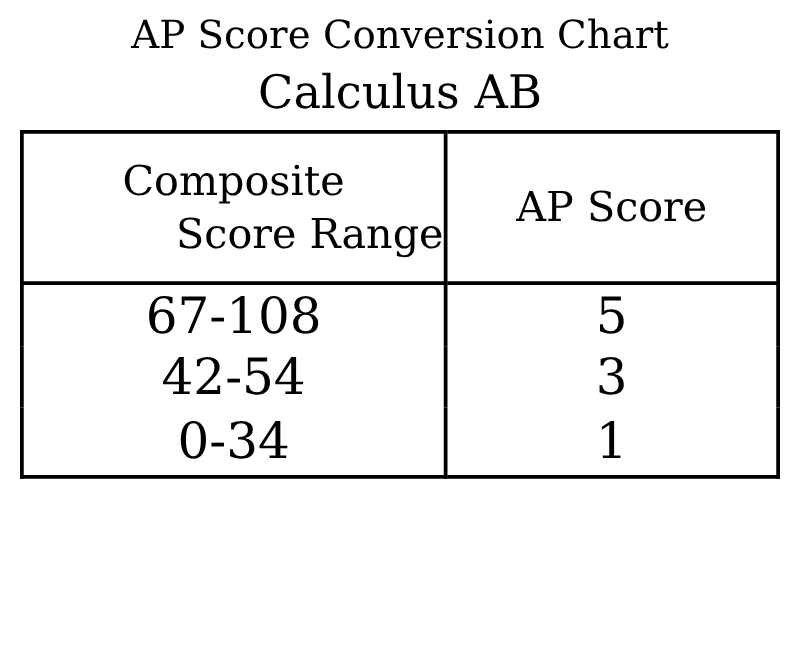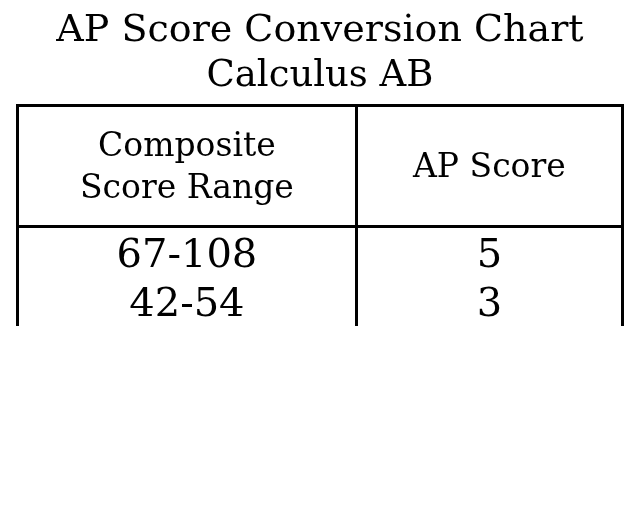--- a/index.html
+++ b/index.html
@@ -18,21 +18,21 @@
     width: 640px;
     height: 522px;
     position: relative;
     box-sizing: border-box;
   }
   .title-block {
     text-align: center;
     padding-top: 4px;
   }
   .title-line {
-    font-size: 38px;
+    font-size: 31px;
     line-height: 48px;
     letter-spacing: 0px;
     white-space: nowrap;
   }
   .title-line.sub {
     font-size: 37px;
     line-height: 44px;
   }
   table.conv {
     border-collapse: collapse;
@@ -59,21 +59,21 @@
     border-bottom: none;
     font-size: 40px;
   }
   table.conv tr.data.last td {
     border-bottom: 3px solid #000000;
     height: 54px;
   }
   .col-left { width: 56%; }
   .col-right { width: 44%; }
   .head-l1 { display: block; }
-  .head-l2 { display: block; }
+  .head-l2 { display: block; text-align: right; }
 </style>
 </head>
 <body>
 
 <div class="page">
 
   <div class="title-block">
     <div class="title-line">AP Score Conversion Chart</div>
     <div class="title-line sub">Calculus AB</div>
   </div>
@@ -92,16 +92,20 @@
         <td class="head">AP Score</td>
       </tr>
       <tr class="data">
         <td>67-108</td>
         <td>5</td>
       </tr>
       <tr class="data">
         <td>42-54</td>
         <td>3</td>
       </tr>
+      <tr class="data last">
+        <td>0-34</td>
+        <td>1</td>
+      </tr>
     </tbody>
   </table>
 
 </div>
 
 </body></html>

